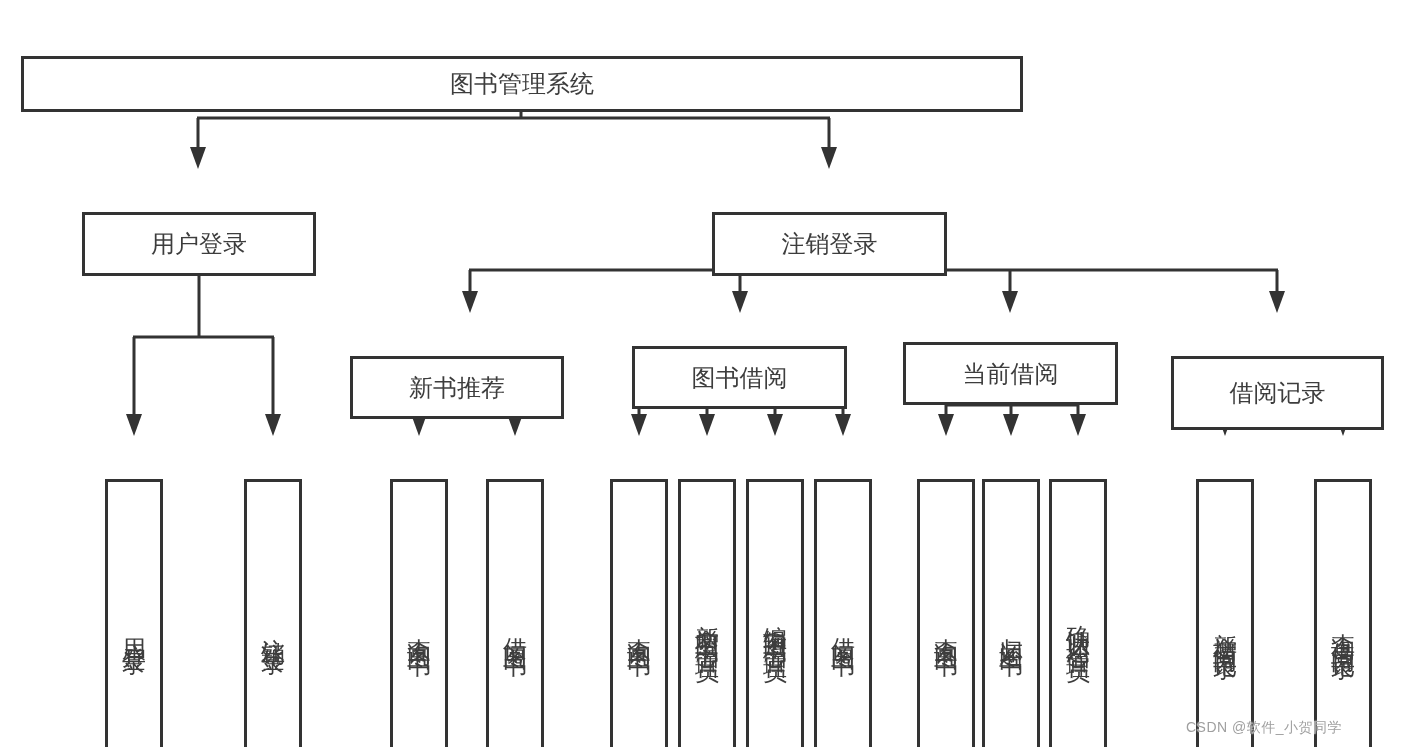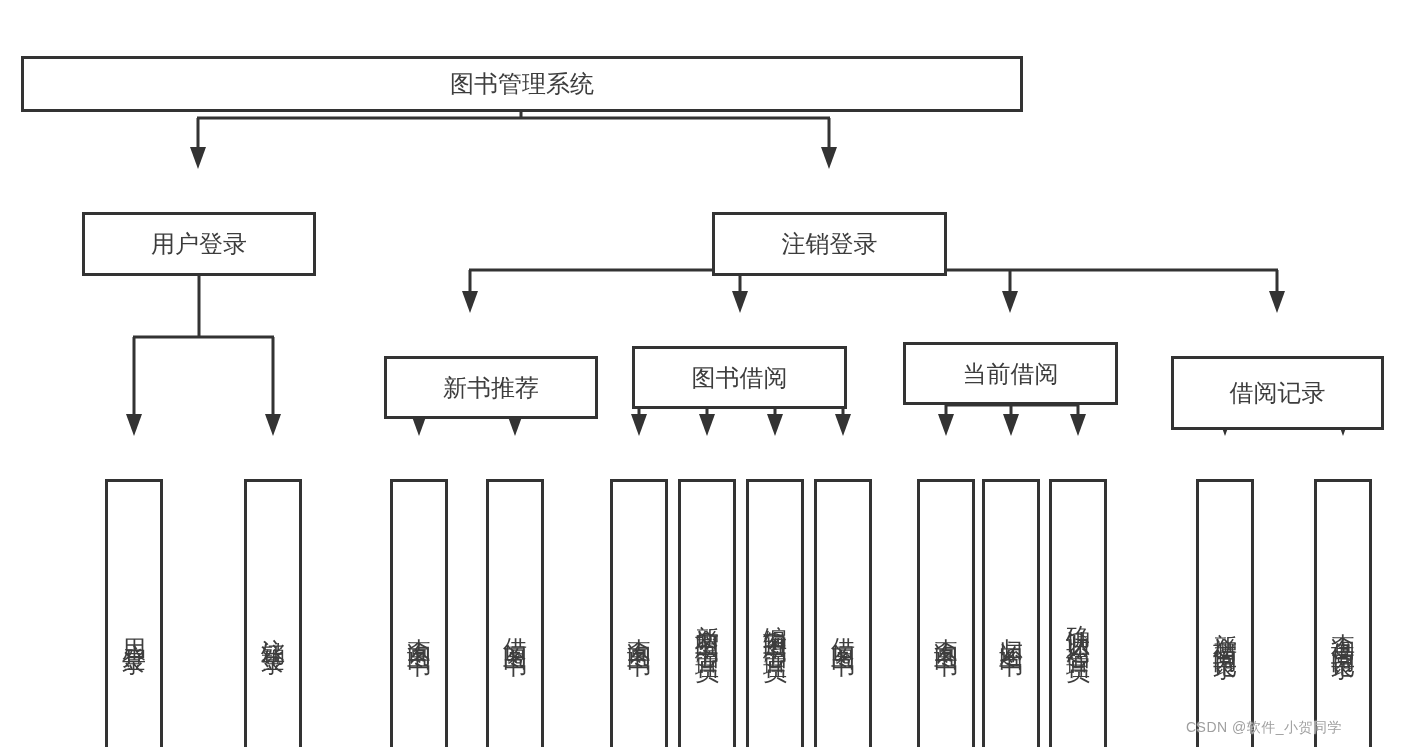--- a/index.html
+++ b/index.html
@@ -83,21 +83,21 @@
       <polygon points="1217,414 1233,414 1225,436"></polygon>
       <polygon points="1335,414 1351,414 1343,436"></polygon>
     </g>
   </svg>
 
   <div class="box" style="left:21px;top:13px;width:1002px;height:56px">图书管理系统</div>
 
   <div class="box" style="left:82px;top:169px;width:234px;height:64px">用户登录</div>
   <div class="box" style="left:712px;top:169px;width:235px;height:64px">注销登录</div>
 
-  <div class="box" style="left:384px;top:313px;width:214px;height:63px">新书推荐</div>
+  <div class="box" style="left:350px;top:313px;width:214px;height:63px">新书推荐</div>
   <div class="box" style="left:632px;top:303px;width:215px;height:63px">图书借阅</div>
   <div class="box" style="left:903px;top:299px;width:215px;height:63px">当前借阅</div>
   <div class="box" style="left:1171px;top:313px;width:213px;height:74px">借阅记录</div>
 
   <div class="box leaf" style="left:105px;top:436px;width:58px;height:299px">
     <span>用户登录</span>
   </div>
   <div class="box leaf" style="left:244px;top:436px;width:58px;height:299px">
     <span>注销登录</span>
   </div>

